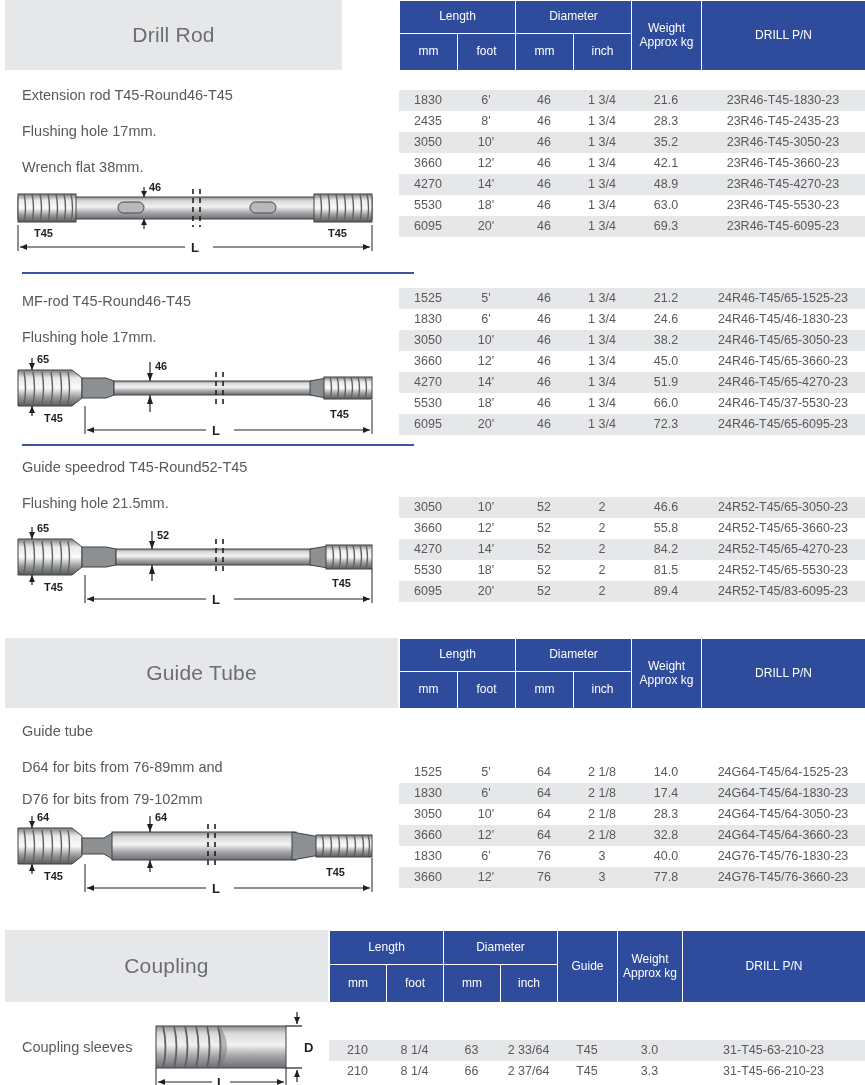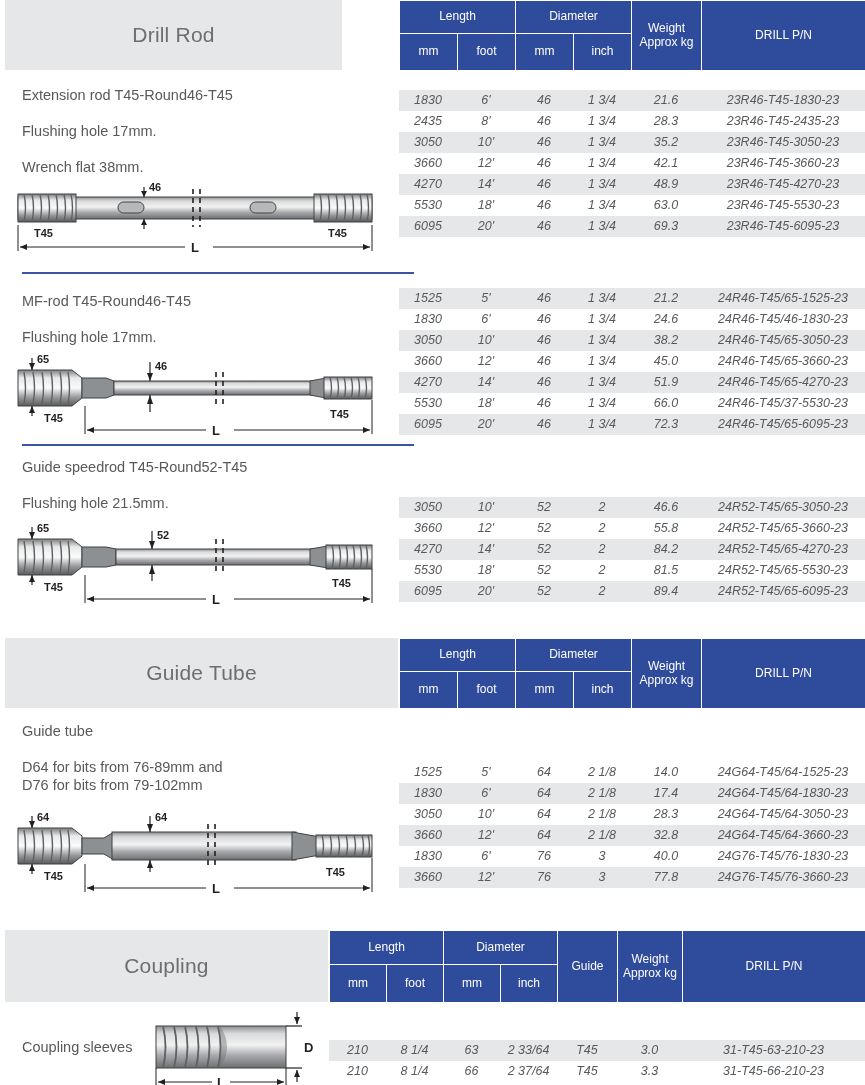--- a/index.html
+++ b/index.html
@@ -50,21 +50,20 @@
     border: 1px solid #ffffff;
     line-height: 1.15;
     padding: 2px 1px;
   }
 
   
   .data {
     position: absolute;
     border-collapse: collapse;
     table-layout: fixed;
-    font-style: italic;
   }
   .data td {
     font-size: 12.5px;
     color: #58595b;
     text-align: center;
     height: 21px;
     line-height: 21px;
     padding: 0;
     border: none;
     white-space: nowrap;
@@ -74,21 +73,21 @@
 
   
   .desc { position: absolute; left: 22px; }
   .desc p {
     font-size: 14.5px;
     color: #58595b;
     line-height: 1.05;
     margin-bottom: 21px;
     white-space: nowrap;
   }
-  .desc p.tight { margin-bottom: 3px; }
+  .desc p.tight { margin-bottom: 17px; }
 
   
   .rule {
     position: absolute;
     height: 2px;
     background: #3a53a4;
     left: 22px;
     width: 392px;
   }
 
@@ -533,21 +532,21 @@
         <td>2</td>
         <td>81.5</td>
         <td>24R52-T45/65-5530-23</td>
       </tr>
       <tr class="odd">
         <td>6095</td>
         <td>20'</td>
         <td>52</td>
         <td>2</td>
         <td>89.4</td>
-        <td>24R52-T45/65-6095-23</td>
+        <td>24R52-T45/83-6095-23</td>
       </tr>
     </tbody>
       </table>
   </div>
 
   <div class="block" style="top:638px;">
 
     <div class="titlebar">
       <div class="title-cell" style="width:393px;">
         <span class="title-text">Guide Tube</span>

